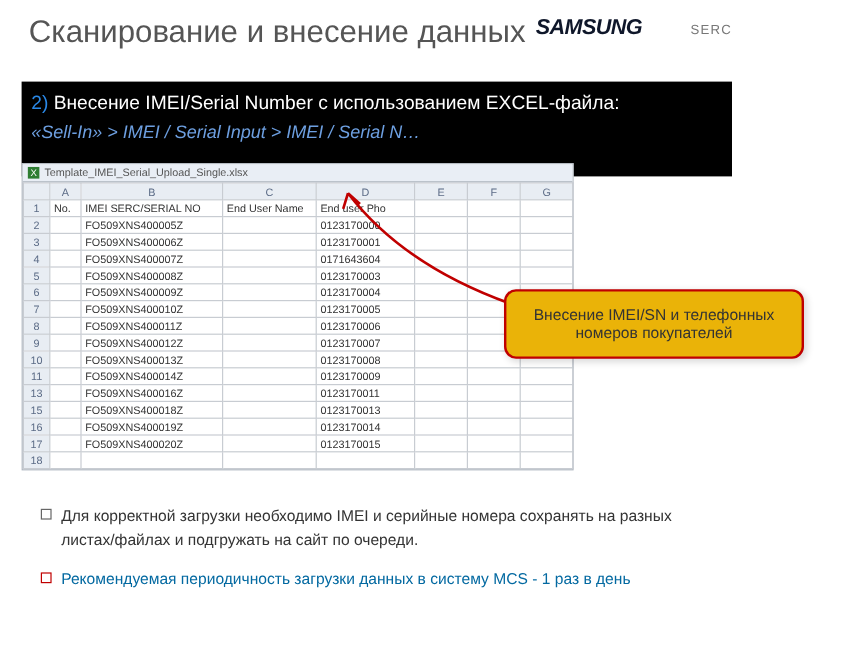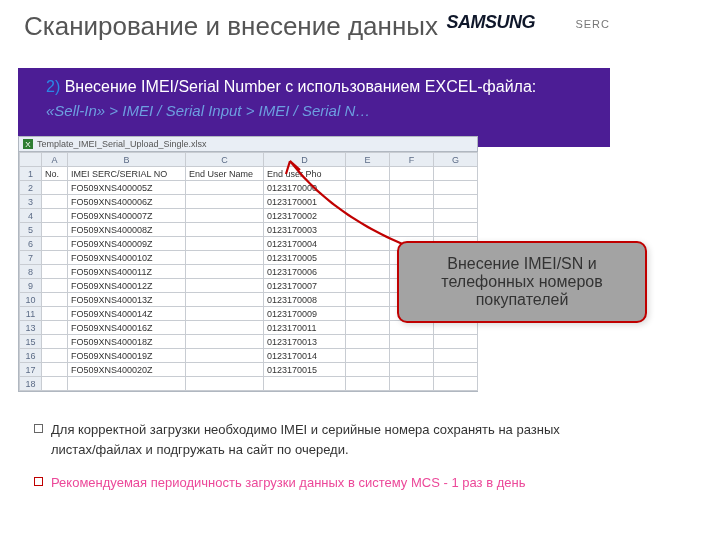--- a/index.html
+++ b/index.html
@@ -2,40 +2,40 @@
 <html><head>
 <meta charset="utf-8">
 <style>
   * { box-sizing: border-box; margin: 0; padding: 0; }
   html, body { width: 720px; height: 540px; font-family: Arial, sans-serif; background: #fff; overflow: hidden; }
   .slide { position: relative; width: 628px; height: 540px; }
   .title { position: absolute; top: 12px; left: 24px; font-size: 26px; color: #555; font-weight: 400; line-height: 1.1; }
   .logo { position: absolute; top: 12px; right: 18px; text-align: right; }
   .logo .brand { font-family: Arial, sans-serif; font-weight: bold; font-style: italic; color: #0f172a; font-size: 18px; letter-spacing: -0.5px; }
   .logo .serc { font-size: 11px; color: #777; letter-spacing: 1px; margin-left: 36px; }
-  .bluebar { position: absolute; top: 68px; left: 18px; right: 18px; background: #4c1d95; color: #fff; padding: 10px 12px 28px 28px; font-size: 16px; border-radius: 0; }
+  .bluebar { position: absolute; top: 68px; left: 18px; right: 18px; background: #000000; color: #fff; padding: 10px 12px 28px 8px; font-size: 16px; border-radius: 0; }
   .bluebar .num { color: #2a88e6; }
   .bluebar .sub { color: #6d9fe0; font-size: 15px; margin-top: 6px; font-style: italic; }
   .excel { position: absolute; top: 136px; left: 18px; width: 460px; border: 1px solid #b0b7c0; font-size: 10px; background: #fff; }
   .tab { display: flex; align-items: center; gap: 4px; padding: 2px 4px; background: #e9eef5; border-bottom: 1px solid #b0b7c0; font-size: 9px; color: #555; }
   .x-icon { width: 10px; height: 10px; }
   table { border-collapse: collapse; width: 100%; table-layout: fixed; }
   th, td { border: 1px solid #c8ccd2; height: 14px; padding: 0 3px; font-size: 9px; color: #333; white-space: nowrap; overflow: hidden; }
   th { background: #e8edf3; color: #5b6b86; font-weight: normal; text-align: center; }
   .rowhdr { background: #e8edf3; color: #5b6b86; text-align: center; width: 22px; }
   .colA { width: 26px; }
   .colB { width: 118px; }
   .colC { width: 78px; }
   .colD { width: 82px; }
   .colE, .colF, .colG { width: 44px; }
-  .callout { position: absolute; top: 241px; left: 397px; width: 250px; background: #a3a3a3; border: 2px solid #c00000; border-radius: 10px; padding: 12px 10px; font-size: 16px; color: #333; text-align: center; box-shadow: 2px 2px 6px rgba(0,0,0,0.15); }
+  .callout { position: absolute; top: 241px; left: 420px; width: 250px; background: #eab308; border: 2px solid #c00000; border-radius: 10px; padding: 12px 10px; font-size: 13px; color: #333; text-align: center; box-shadow: 2px 2px 6px rgba(0,0,0,0.15); }
   .bullets { position: absolute; top: 420px; left: 34px; right: 36px; font-size: 13px; color: #333; }
   .bullets .item { display: flex; gap: 8px; margin-bottom: 14px; line-height: 1.5; }
   .bullets .marker { width: 9px; height: 9px; border: 1.5px solid; margin-top: 4px; flex-shrink: 0; }
-  .red { color: #ec4899; }
+  .red { color: #0369a1; }
 </style>
 </head>
 <body>
 
 <div class="slide">
 
   <div class="title">Сканирование и внесение данных</div>
 
   <div class="logo">
     <span class="brand">SAMSUNG</span>
@@ -110,21 +110,21 @@
             <td>0123170001</td>
             <td></td>
             <td></td>
             <td></td>
           </tr>
           <tr>
             <td class="rowhdr">4</td>
             <td></td>
             <td>FO509XNS400007Z</td>
             <td></td>
-            <td>0123170002</td>
+            <td>0171643604</td>
             <td></td>
             <td></td>
             <td></td>
           </tr>
           <tr>
             <td class="rowhdr">5</td>
             <td></td>
             <td>FO509XNS400008Z</td>
             <td></td>
             <td>0123170003</td>

